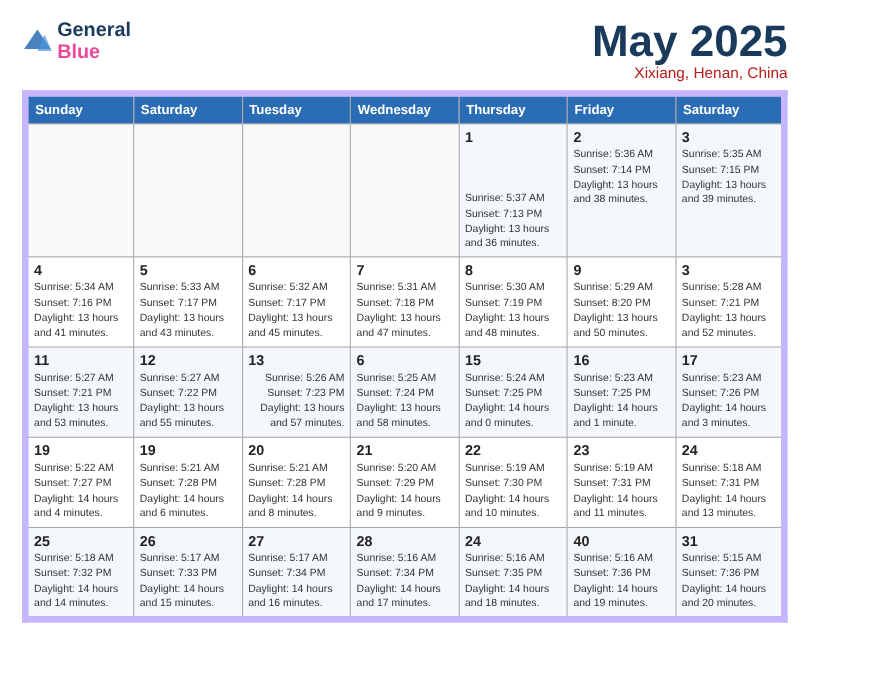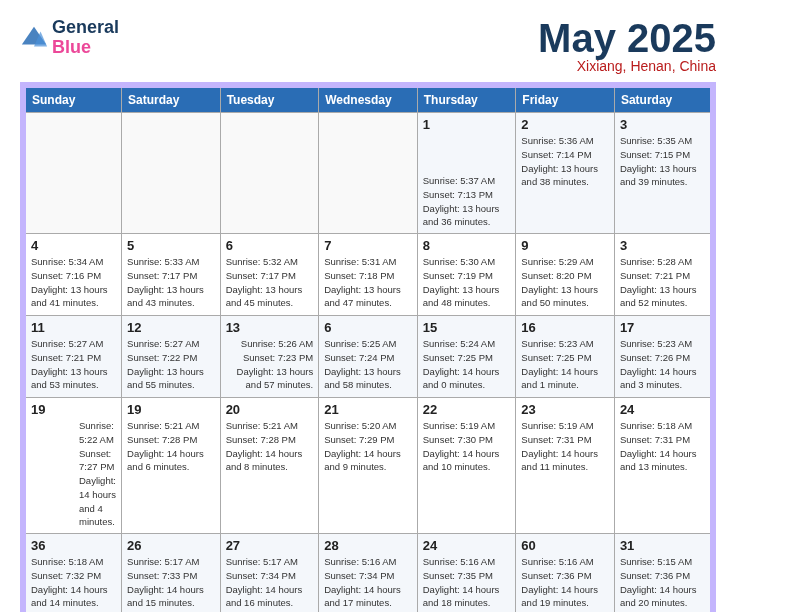--- a/index.html
+++ b/index.html
@@ -254,21 +254,21 @@
             <div class="day-num">17</div>
             <div class="day-info" style="white-space: pre-line;">Sunrise: 5:23 AM
 Sunset: 7:26 PM
 Daylight: 14 hours
 and 3 minutes.</div>
           </td>
         </tr>
         <tr>
           <td>
             <div class="day-num">19</div>
-            <div class="day-info" style="white-space: pre-line; margin-left: 48px;">Sunrise: 5:22 AM
+            <div class="day-info" style="white-space: pre-line;">Sunrise: 5:22 AM
 Sunset: 7:27 PM
 Daylight: 14 hours
 and 4 minutes.</div>
           </td>
           <td>
             <div class="day-num">19</div>
             <div class="day-info" style="white-space: pre-line;">Sunrise: 5:21 AM
 Sunset: 7:28 PM
 Daylight: 14 hours
 and 6 minutes.</div>
@@ -304,21 +304,21 @@
           <td>
             <div class="day-num">24</div>
             <div class="day-info" style="white-space: pre-line;">Sunrise: 5:18 AM
 Sunset: 7:31 PM
 Daylight: 14 hours
 and 13 minutes.</div>
           </td>
         </tr>
         <tr>
           <td>
-            <div class="day-num">36</div>
+            <div class="day-num">25</div>
             <div class="day-info" style="white-space: pre-line;">Sunrise: 5:18 AM
 Sunset: 7:32 PM
 Daylight: 14 hours
 and 14 minutes.</div>
           </td>
           <td>
             <div class="day-num">26</div>
             <div class="day-info" style="white-space: pre-line;">Sunrise: 5:17 AM
 Sunset: 7:33 PM
 Daylight: 14 hours
@@ -339,21 +339,21 @@
 and 17 minutes.</div>
           </td>
           <td>
             <div class="day-num">24</div>
             <div class="day-info" style="white-space: pre-line;">Sunrise: 5:16 AM
 Sunset: 7:35 PM
 Daylight: 14 hours
 and 18 minutes.</div>
           </td>
           <td>
-            <div class="day-num">60</div>
+            <div class="day-num">40</div>
             <div class="day-info" style="white-space: pre-line;">Sunrise: 5:16 AM
 Sunset: 7:36 PM
 Daylight: 14 hours
 and 19 minutes.</div>
           </td>
           <td>
             <div class="day-num">31</div>
             <div class="day-info" style="white-space: pre-line;">Sunrise: 5:15 AM
 Sunset: 7:36 PM
 Daylight: 14 hours

